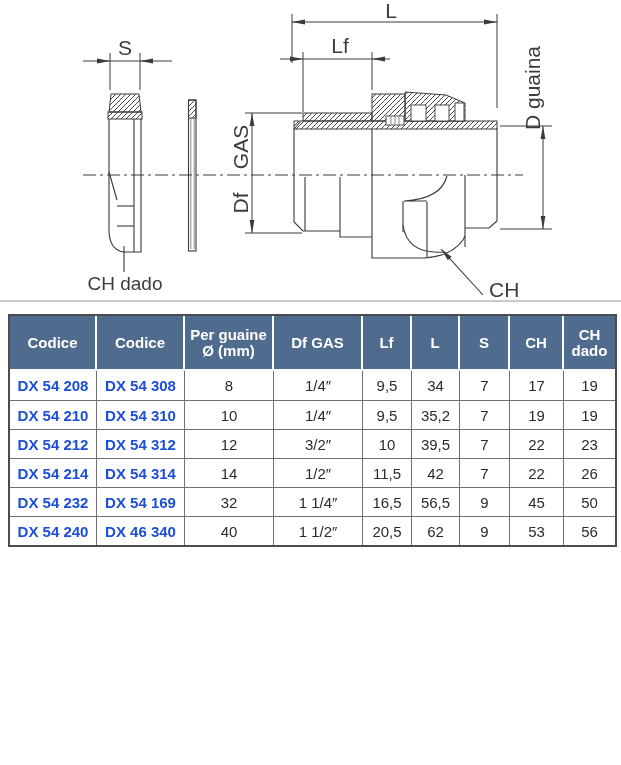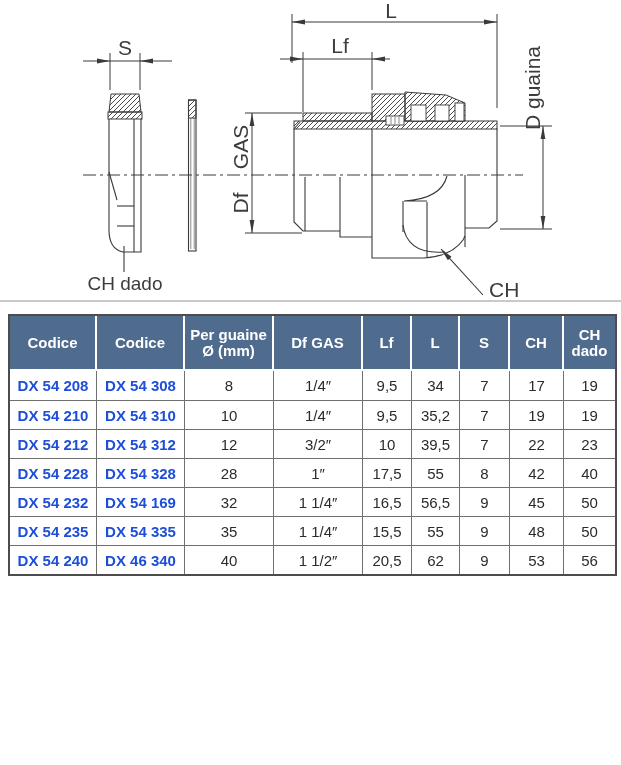--- a/index.html
+++ b/index.html
@@ -203,53 +203,42 @@
         <td class="code">DX 54 312</td>
         <td>12</td>
         <td>3/2″</td>
         <td>10</td>
         <td>39,5</td>
         <td>7</td>
         <td>22</td>
         <td>23</td>
       </tr>
       <tr>
-        <td class="code">DX 54 228</td>
-        <td class="code">DX 54 328</td>
-        <td>28</td>
-        <td>1″</td>
-        <td>17,5</td>
-        <td>55</td>
-        <td>8</td>
+        <td class="code">DX 54 214</td>
+        <td class="code">DX 54 314</td>
+        <td>14</td>
+        <td>1/2″</td>
+        <td>11,5</td>
         <td>42</td>
-        <td>40</td>
+        <td>7</td>
+        <td>22</td>
+        <td>26</td>
       </tr>
       <tr>
         <td class="code">DX 54 232</td>
         <td class="code">DX 54 169</td>
         <td>32</td>
         <td>1 1/4″</td>
         <td>16,5</td>
         <td>56,5</td>
         <td>9</td>
         <td>45</td>
         <td>50</td>
       </tr>
       <tr>
-        <td class="code">DX 54 235</td>
-        <td class="code">DX 54 335</td>
-        <td>35</td>
-        <td>1 1/4″</td>
-        <td>15,5</td>
-        <td>55</td>
-        <td>9</td>
-        <td>48</td>
-        <td>50</td>
-      </tr>
-      <tr>
         <td class="code">DX 54 240</td>
         <td class="code">DX 46 340</td>
         <td>40</td>
         <td>1 1/2″</td>
         <td>20,5</td>
         <td>62</td>
         <td>9</td>
         <td>53</td>
         <td>56</td>
       </tr>

